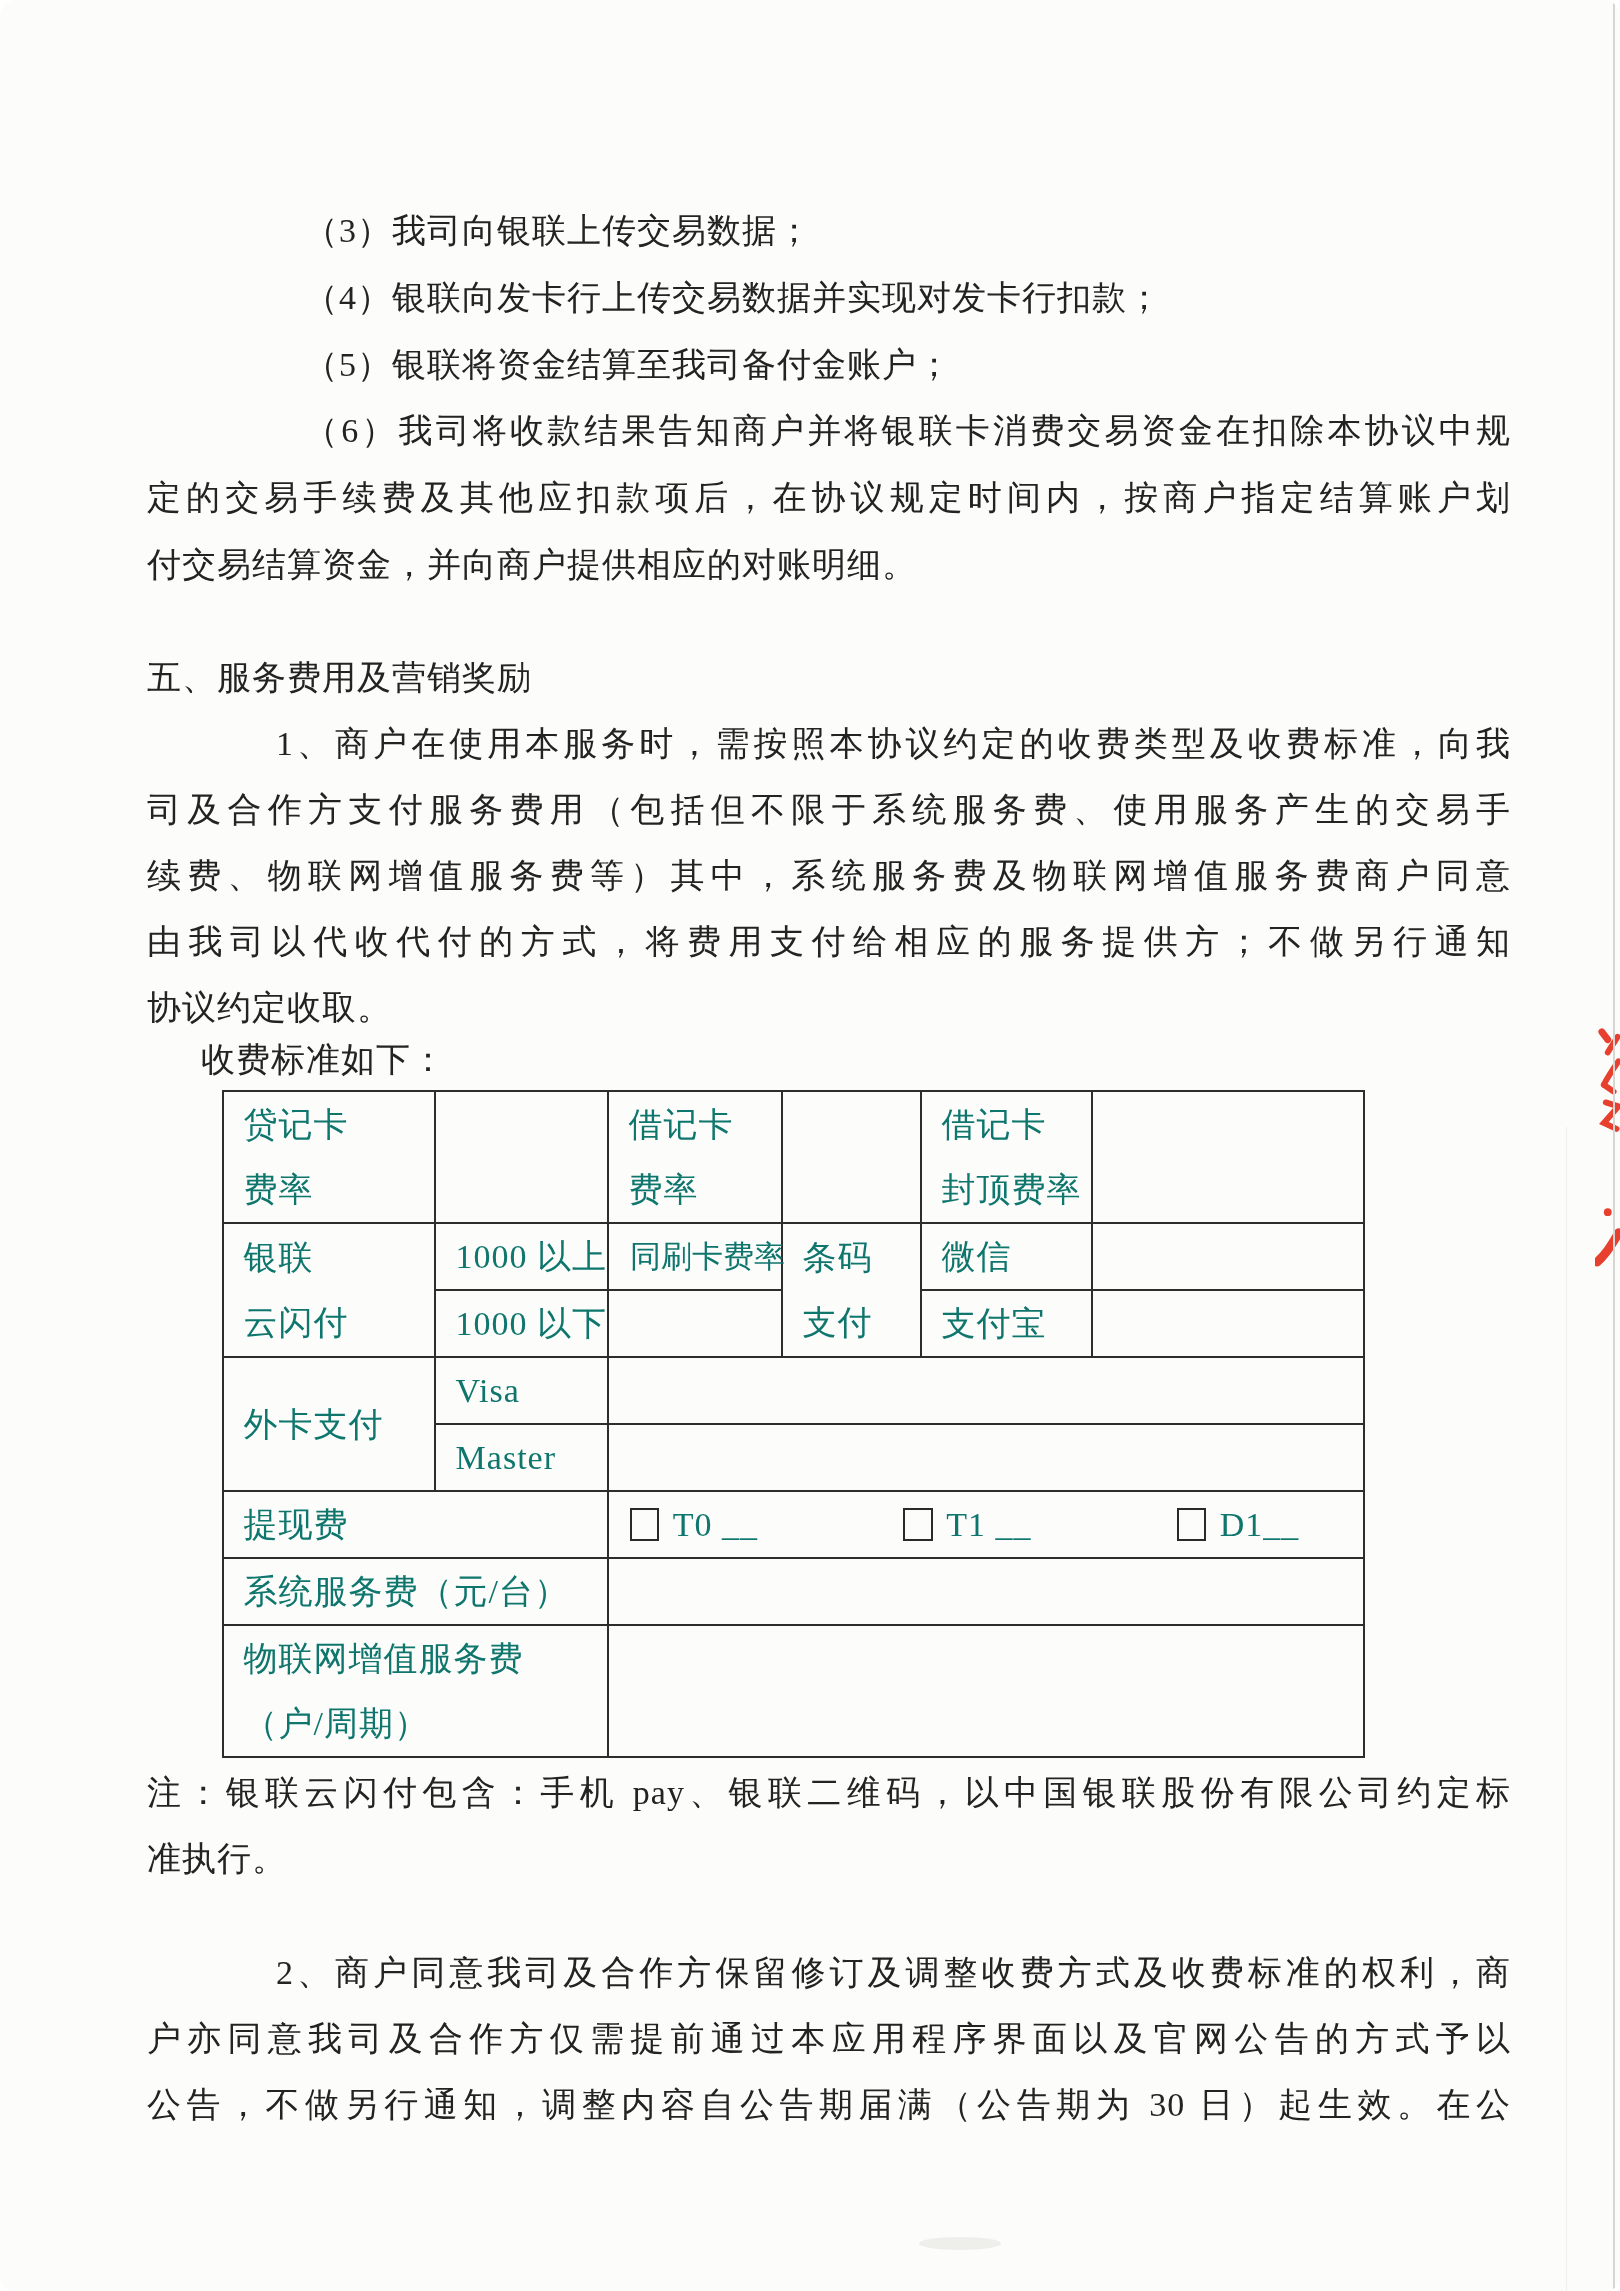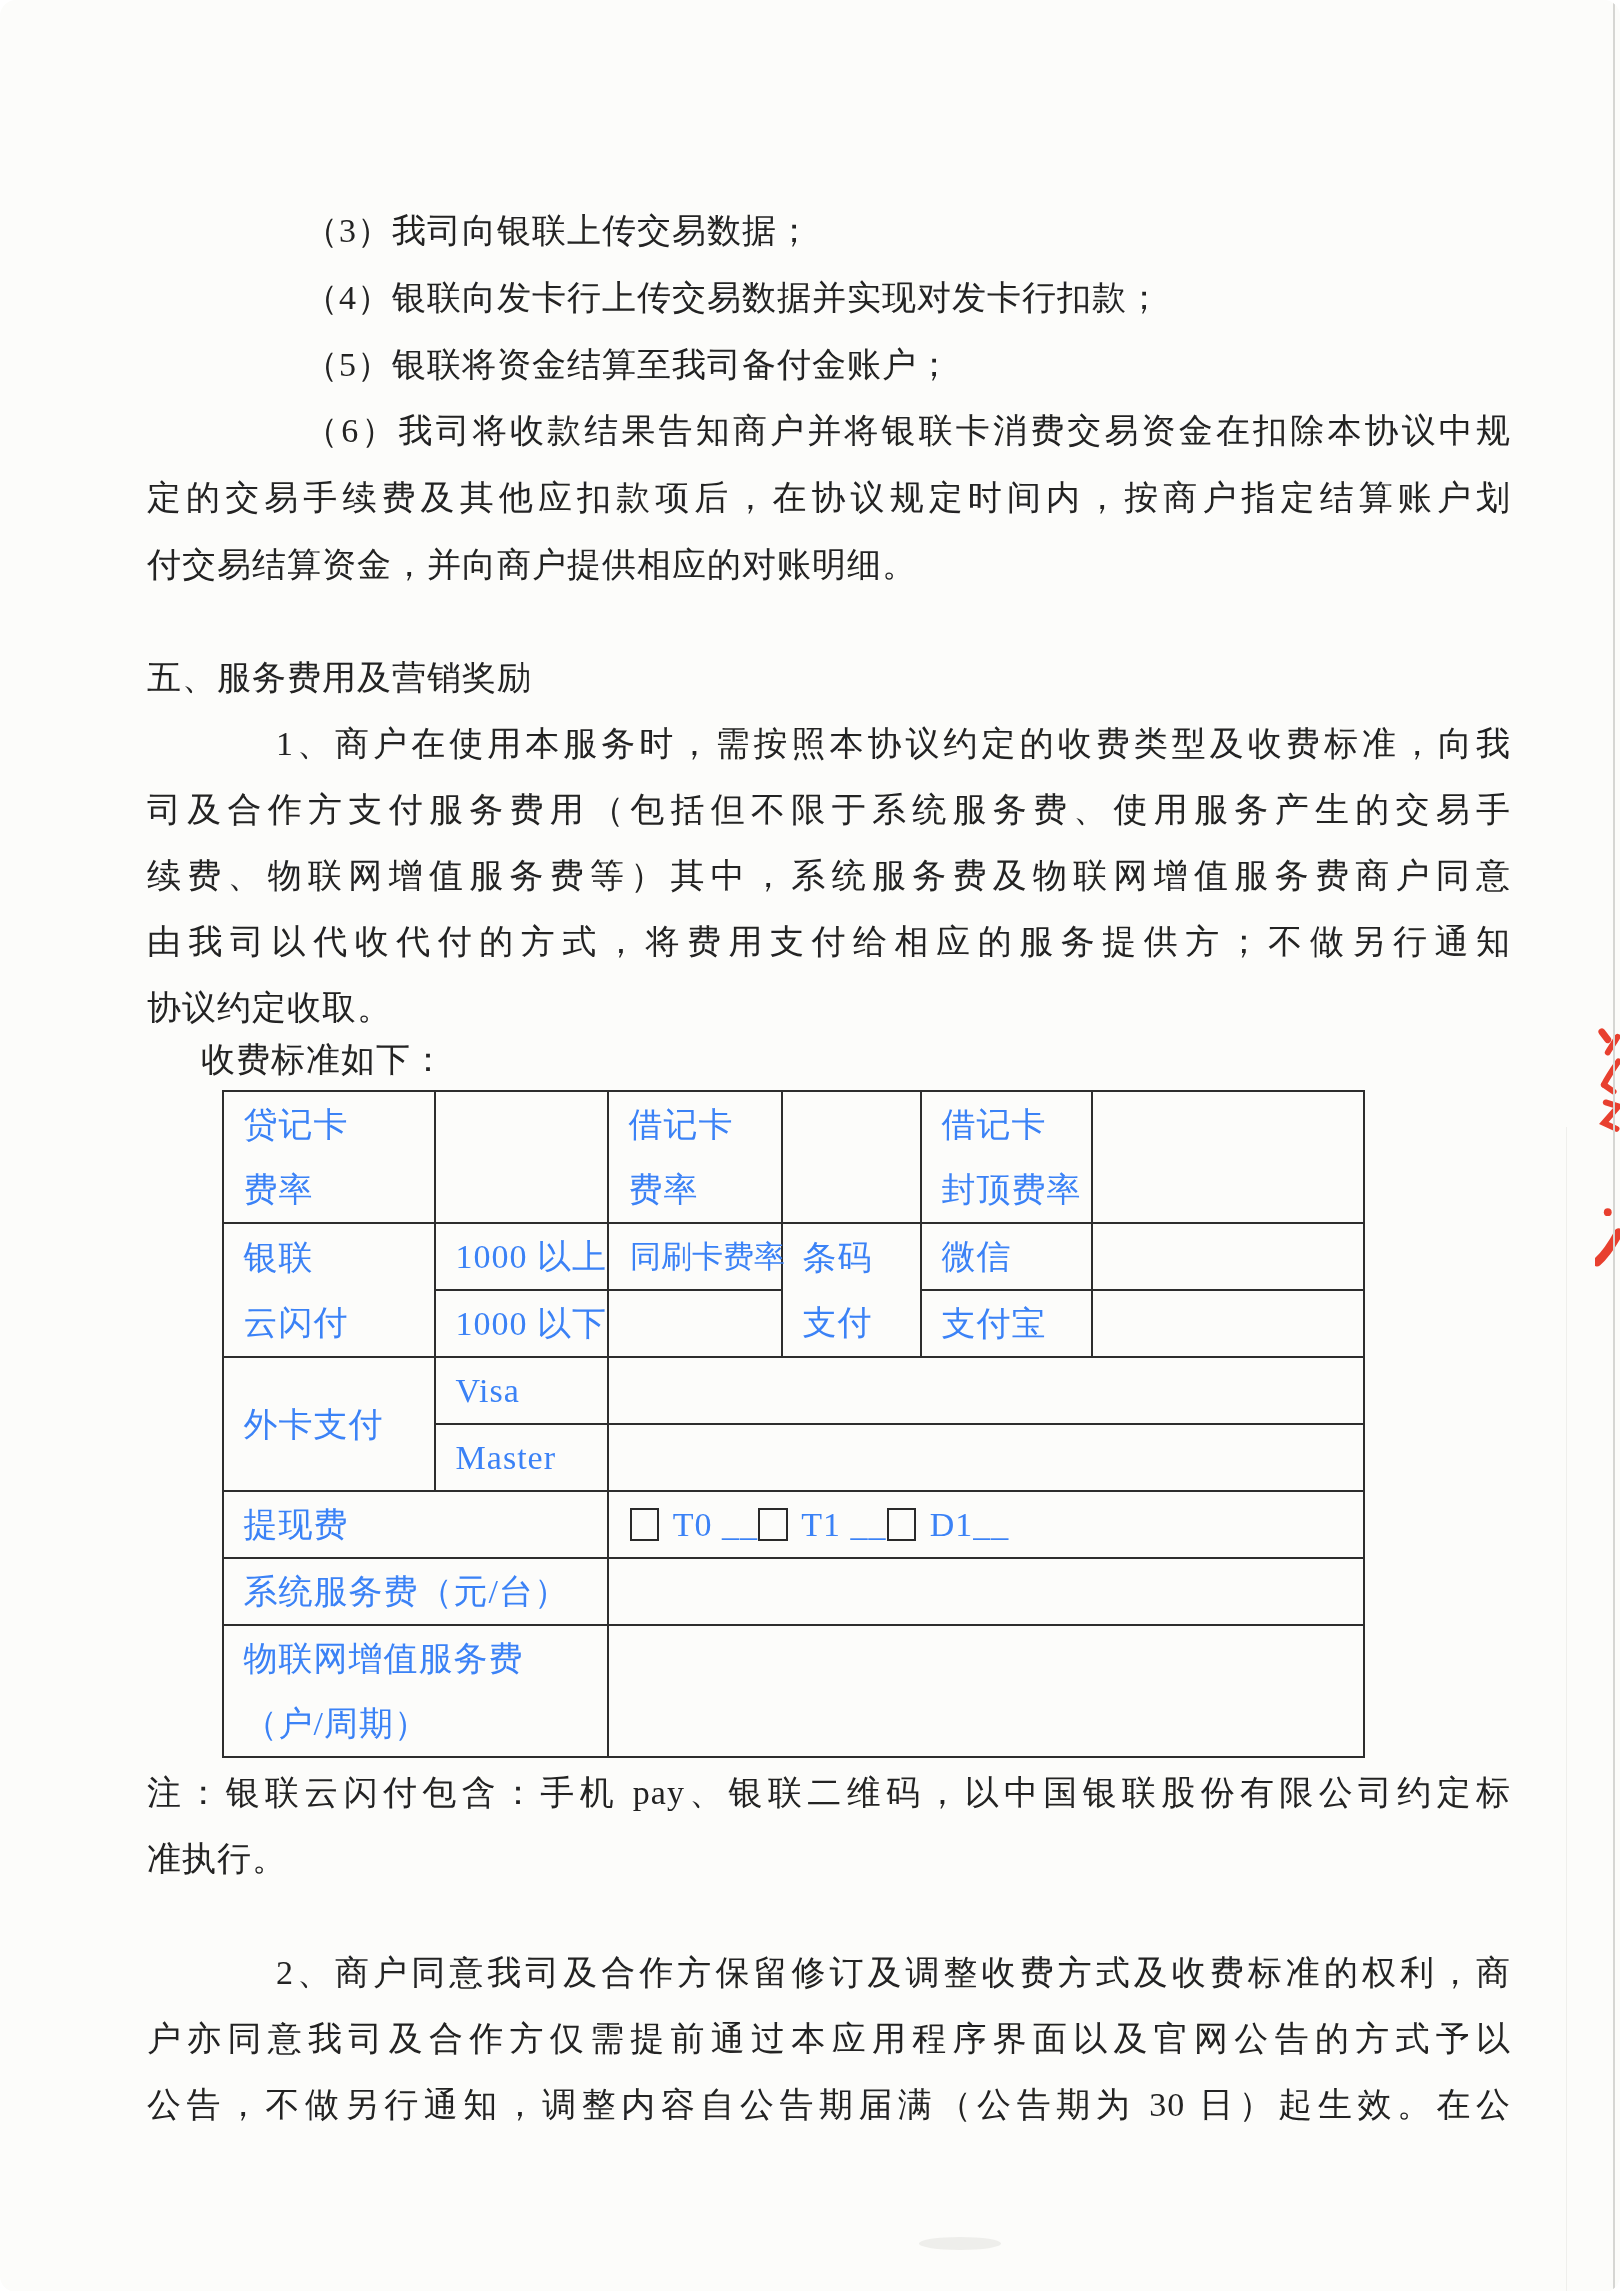--- a/index.html
+++ b/index.html
@@ -22,26 +22,26 @@
   .ind-small{padding-left:54px;}
   
   table.fee{
     position:absolute;left:222px;top:1090px;width:1140px;
     border-collapse:collapse;table-layout:fixed;
   }
   table.fee td{
     border:2.9px solid #2d2d2d;
     font-size:34px;line-height:65px;letter-spacing:1px;
     padding:0 0 0 19.6px;vertical-align:middle;
-    white-space:nowrap;color:#3b82f6;margin-left:28px;
+    white-space:nowrap;color:#0f766e;margin-left:28px;
   }
   table.fee td.t2{white-space:pre-line;line-height:65px;}
   table.fee td.small{font-size:31px;letter-spacing:0;padding-left:21px;}
   .cbcell{padding-left:20.6px !important;}
-  .cbwrap{display:flex;align-items:flex-end;}
+  .cbwrap{display:flex;align-items:flex-end;column-gap:145px;}
   .cbgroup{display:inline-flex;align-items:center;}
   .cbox{
     display:inline-block;width:25.5px;height:29px;
     border:2.9px solid #2a2a2a;margin-right:13.7px;background:transparent;
   }
   .cblabel{font-size:34px;letter-spacing:1px;}
   
   .edge-line{position:absolute;top:0;left:1613px;width:2px;height:2292px;background:#d6d6d3;}
   .crease-line{position:absolute;top:1127px;left:1566px;width:1px;height:1164px;background:#efefec;}
   .smudge{position:absolute;left:919px;top:2237px;width:82px;height:12.7px;background:#eeeeeb;border-radius:50%;}

